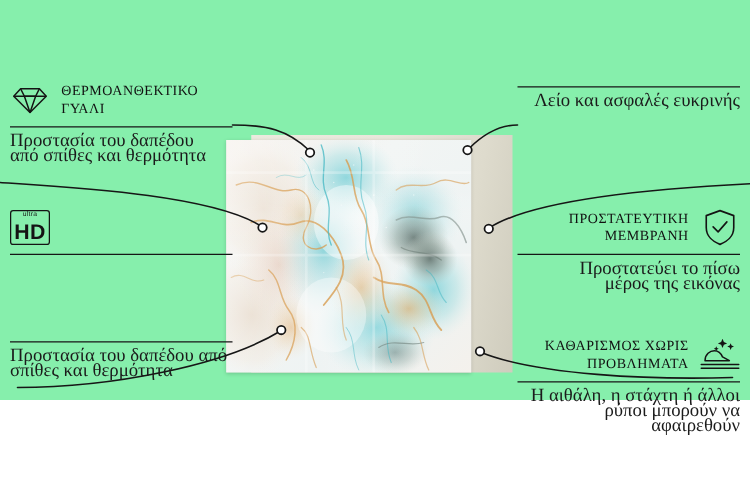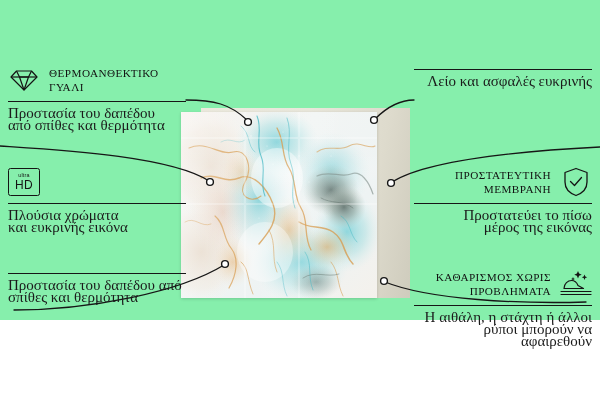--- a/index.html
+++ b/index.html
@@ -131,21 +131,21 @@
     border: 1.4px solid #141414;
     border-radius: 2.5px;
     display: flex;
     flex-direction: column;
     align-items: center;
     justify-content: center;
     font-family: "Liberation Sans", sans-serif;
     line-height: 1;
   }
   .hd-badge .t1 { font-size: 5.4px; letter-spacing: 0.2px; color:#141414; }
-  .hd-badge .t2 { font-size: 12px; font-weight: 400; letter-spacing: 0.3px; color:#141414; margin-top: 1px;}
+  .hd-badge .t2 { font-size: 17px; font-weight: 700; letter-spacing: 0.3px; color:#141414; margin-top: 1px;}
 </style>
 </head>
 <body>
 
 <div id="infographic">
 
   <div class="product-stage">
 
     <div class="backing-panel"></div>
 
@@ -306,21 +306,20 @@
   <div class="feature left" style="top:166px;">
     <div class="feature-head">
       <div class="feature-icon">
         <div class="hd-badge">
           <span class="t1">ultra</span>
           <span class="t2">HD</span>
         </div>
       </div>
     </div>
     <div class="rule"></div>
-    <div class="feature-desc">Πλούσια χρώματα<br>και ευκρινής εικόνα</div>
   </div>
 
   <div class="feature left" style="top:268px;">
     <div class="rule"></div>
     <div class="feature-desc">Προστασία του δαπέδου από<br>σπίθες και θερμότητα</div>
   </div>
 
   <div class="feature right" style="top:64px;">
     <div class="rule"></div>
     <div class="feature-desc">Λείο και ασφαλές ευκρινής</div>

